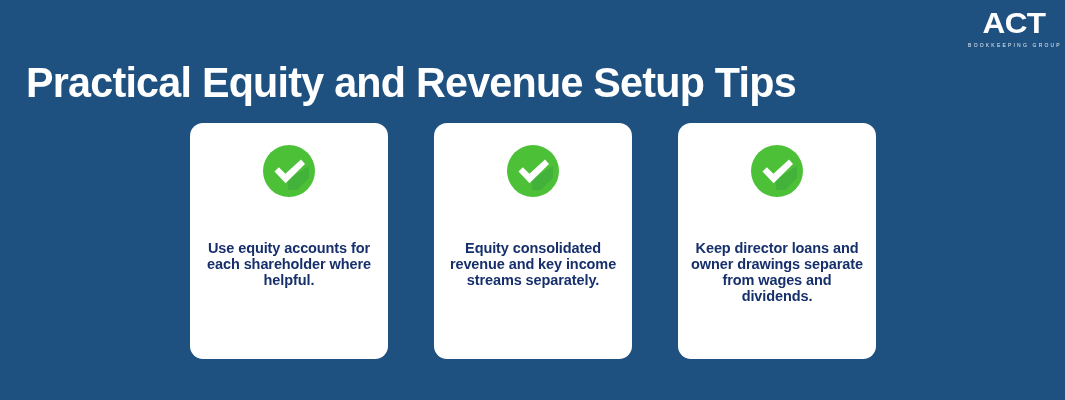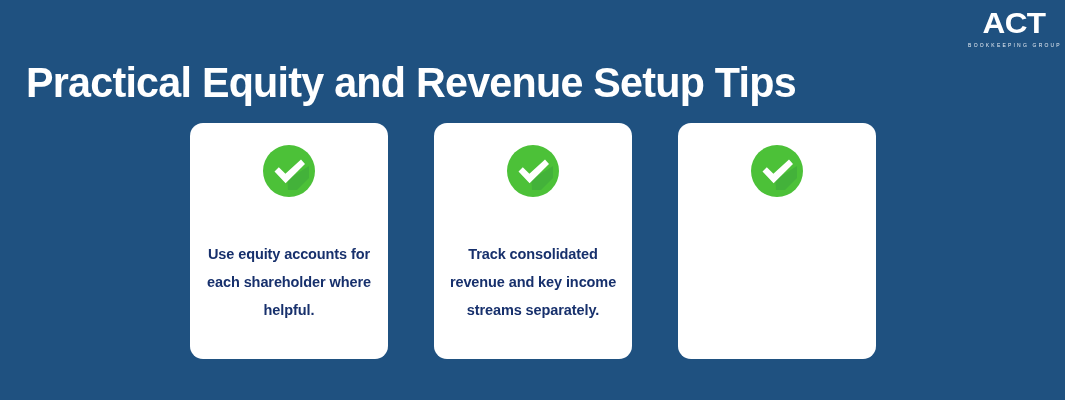--- a/index.html
+++ b/index.html
@@ -94,21 +94,21 @@
   .card-text {
     position: absolute;
     left: 8px;
     right: 8px;
     top: 117px;
     text-align: center;
     color: #17306c;
     font-family: "Liberation Sans", sans-serif;
     font-weight: bold;
     font-size: 14.5px;
-    line-height: 28px;
+    line-height: 16px;
     letter-spacing: -0.1px;
   }
 </style>
 </head>
 <body>
 
 <div class="logo">
   <div class="logo-mark">ACT</div>
   <div class="logo-sub">BOOKKEEPING GROUP</div>
 </div>
@@ -125,24 +125,25 @@
     </svg>
     <div class="card-text">Use equity accounts for each shareholder where helpful.</div>
   </div>
 
   <div class="card">
     <svg class="check-icon" viewBox="0 0 52 52">
       <circle cx="26" cy="26" r="26" fill="#4cc138"></circle>
       <path d="M24.5 34.5 L46 21 L46 33 L34 45 L25 45 Z" fill="#43b23a"></path>
       <path d="M11.5 26.6 L15.8 22.2 L22.4 28.8 L38.0 14.5 L42.0 18.9 L22.6 38.2 Z" fill="#ffffff"></path>
     </svg>
-    <div class="card-text">Track consolidated revenue and key income streams separately.</div>
+    <div class="card-text">Equity consolidated revenue and key income streams separately.</div>
   </div>
 
   <div class="card">
     <svg class="check-icon" viewBox="0 0 52 52">
       <circle cx="26" cy="26" r="26" fill="#4cc138"></circle>
       <path d="M24.5 34.5 L46 21 L46 33 L34 45 L25 45 Z" fill="#43b23a"></path>
       <path d="M11.5 26.6 L15.8 22.2 L22.4 28.8 L38.0 14.5 L42.0 18.9 L22.6 38.2 Z" fill="#ffffff"></path>
     </svg>
+    <div class="card-text">Keep director loans and owner drawings separate from wages and dividends.</div>
   </div>
 
 </div>
 
 </body></html>

